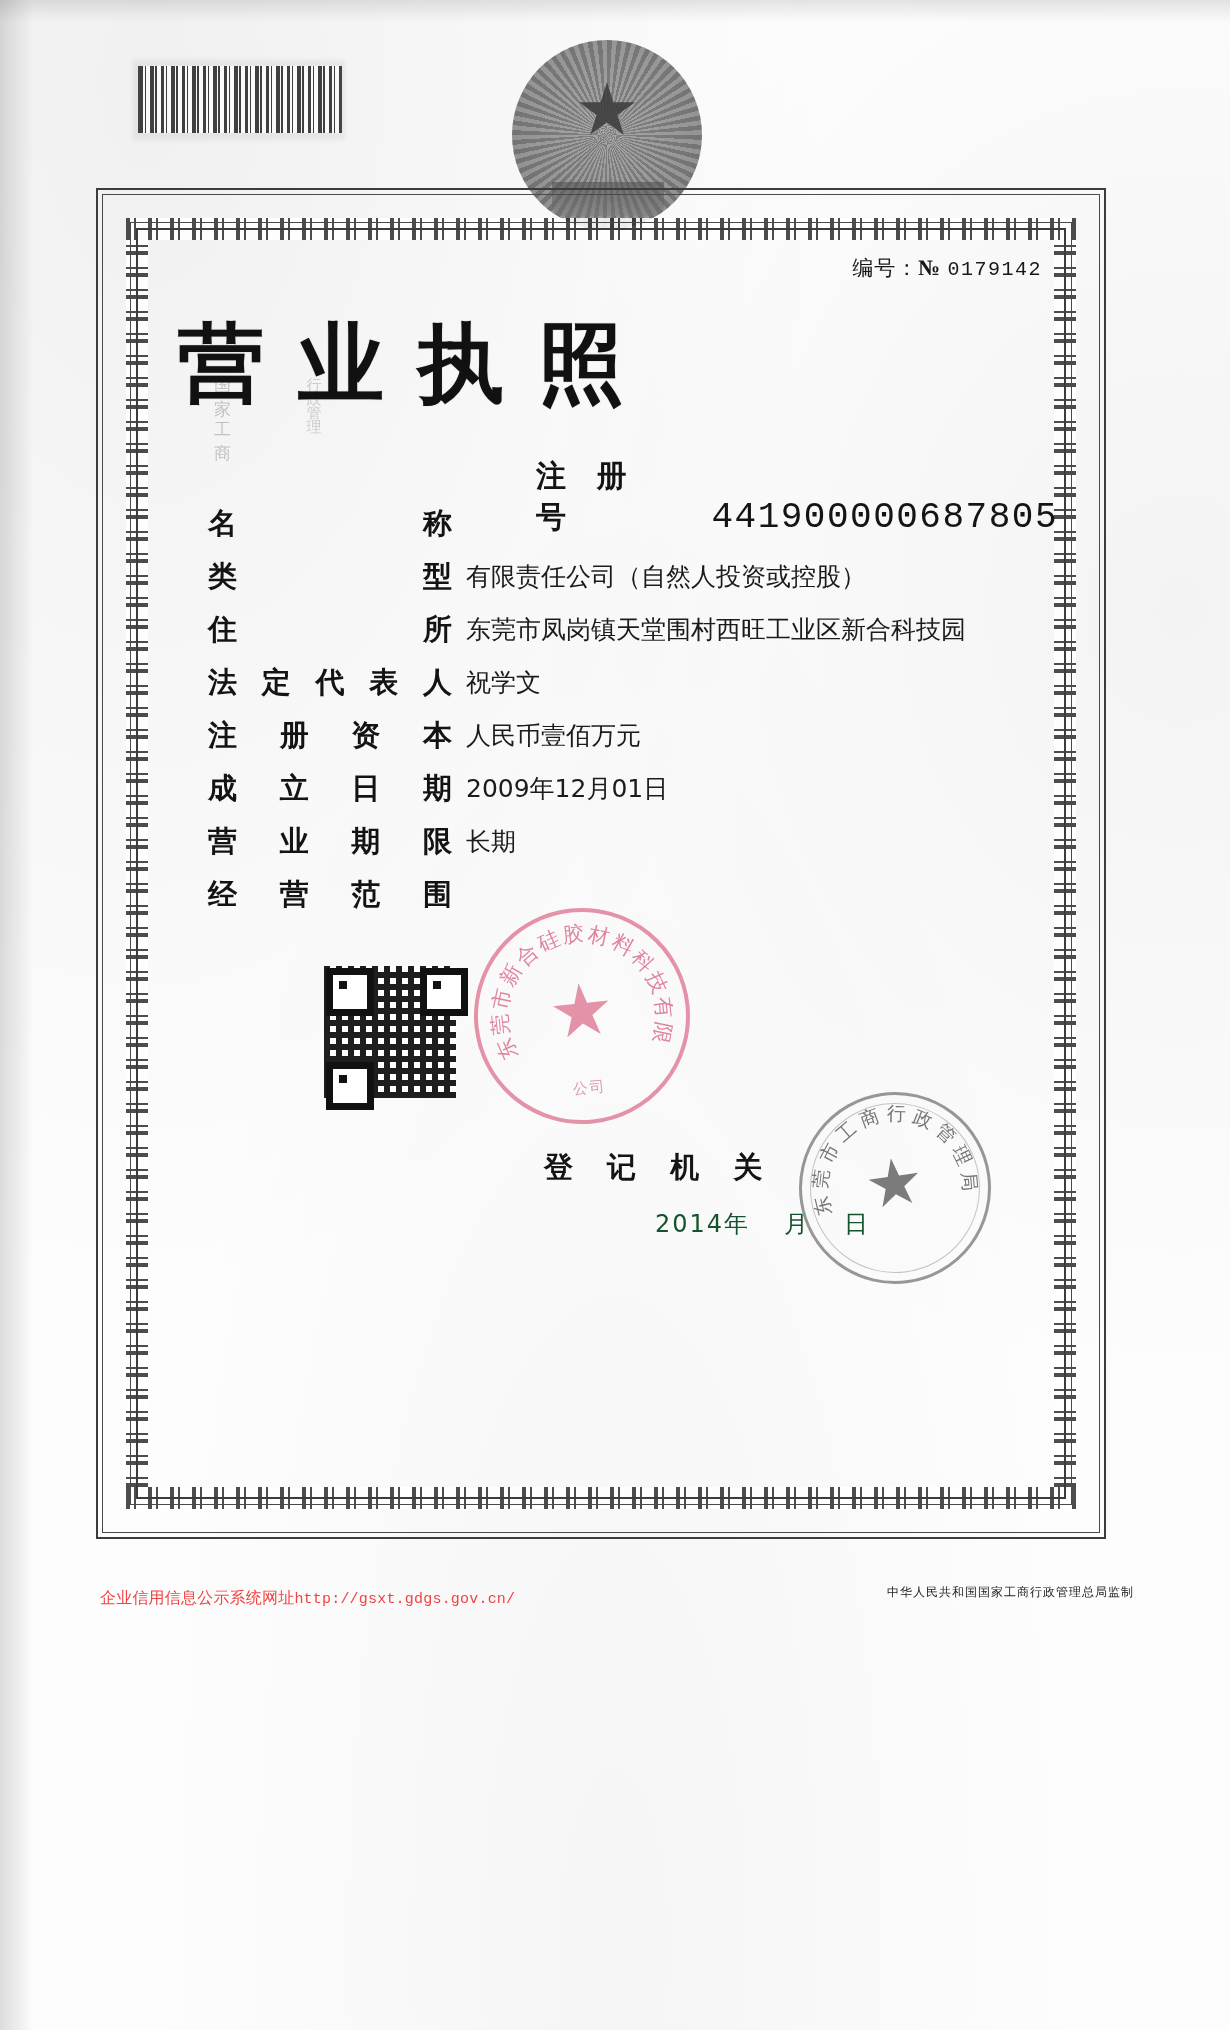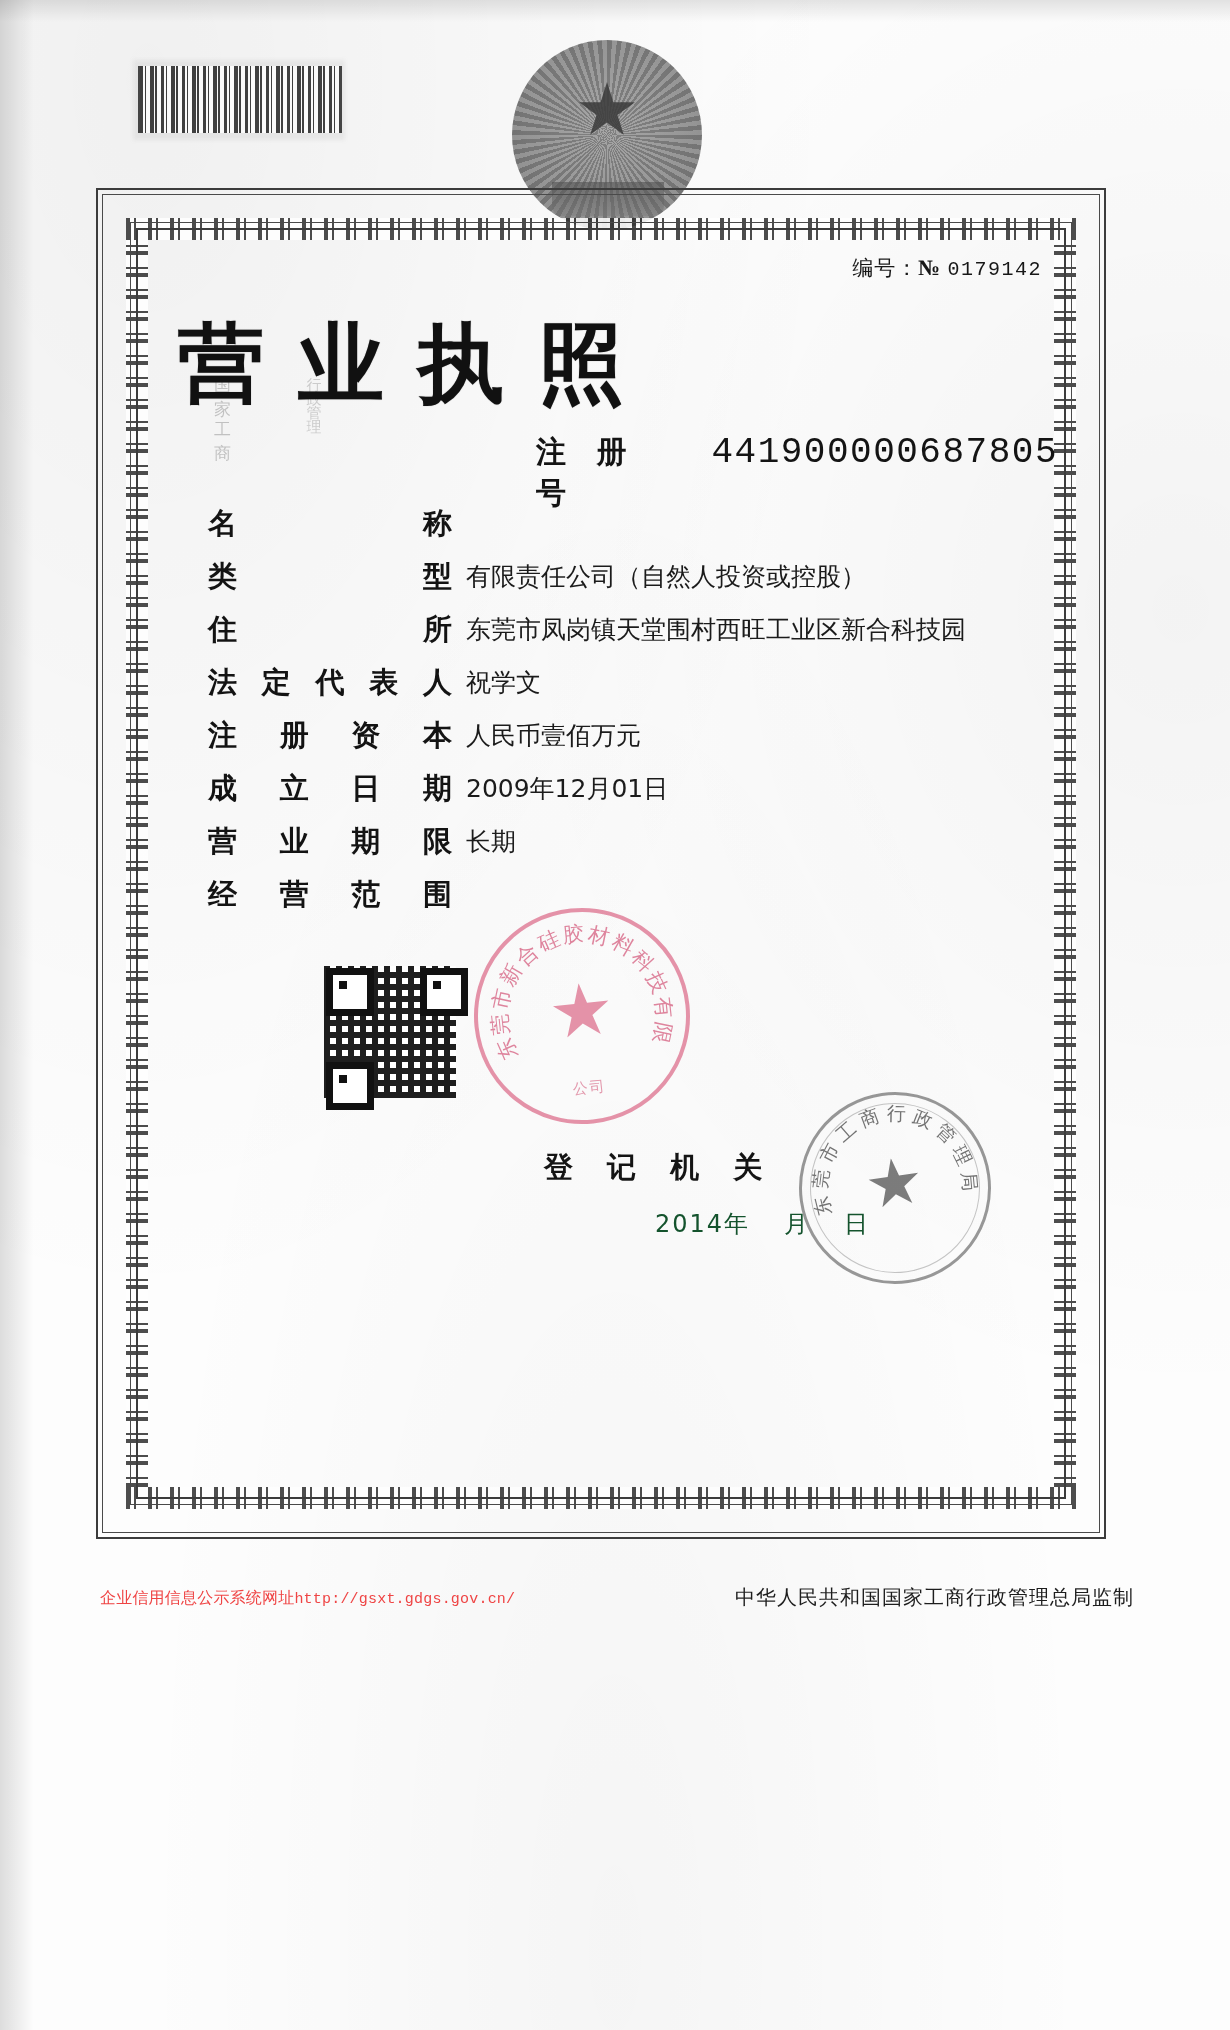--- a/index.html
+++ b/index.html
@@ -175,23 +175,23 @@
     letter-spacing: 34px;
     text-indent: 34px;
     color: #111;
     text-shadow: 0 0 1px rgba(0,0,0,0.4);
   }
 
   
   .regno-row {
     position: absolute;
     left: 392px;
-    top: 196px;
+    top: 220px;
     display: flex;
-    align-items: flex-start;
+    align-items: flex-end;
     gap: 16px;
   }
   .regno-label {
     font-family: "DejaVu Serif", serif;
     font-weight: bold;
     font-size: 30px;
     letter-spacing: 10px;
     color: #141414;
   }
   .regno-value {
@@ -409,21 +409,21 @@
   }
   .footer-left .url {
     font-family: "Liberation Mono", monospace;
     font-size: 15px;
   }
   .footer-right {
     position: absolute;
     right: 96px;
     top: 1584px;
     font-family: "DejaVu Sans", sans-serif;
-    font-size: 20px;
+    font-size: 12px;
     color: #1d1d1d;
     letter-spacing: 1px;
     text-align: center;
   }
 
   .edge-shadow-left {
     position: absolute;
     left: 0; top: 0; bottom: 0; width: 34px;
     background: linear-gradient(90deg, rgba(0,0,0,0.13), rgba(0,0,0,0));
     pointer-events: none;

